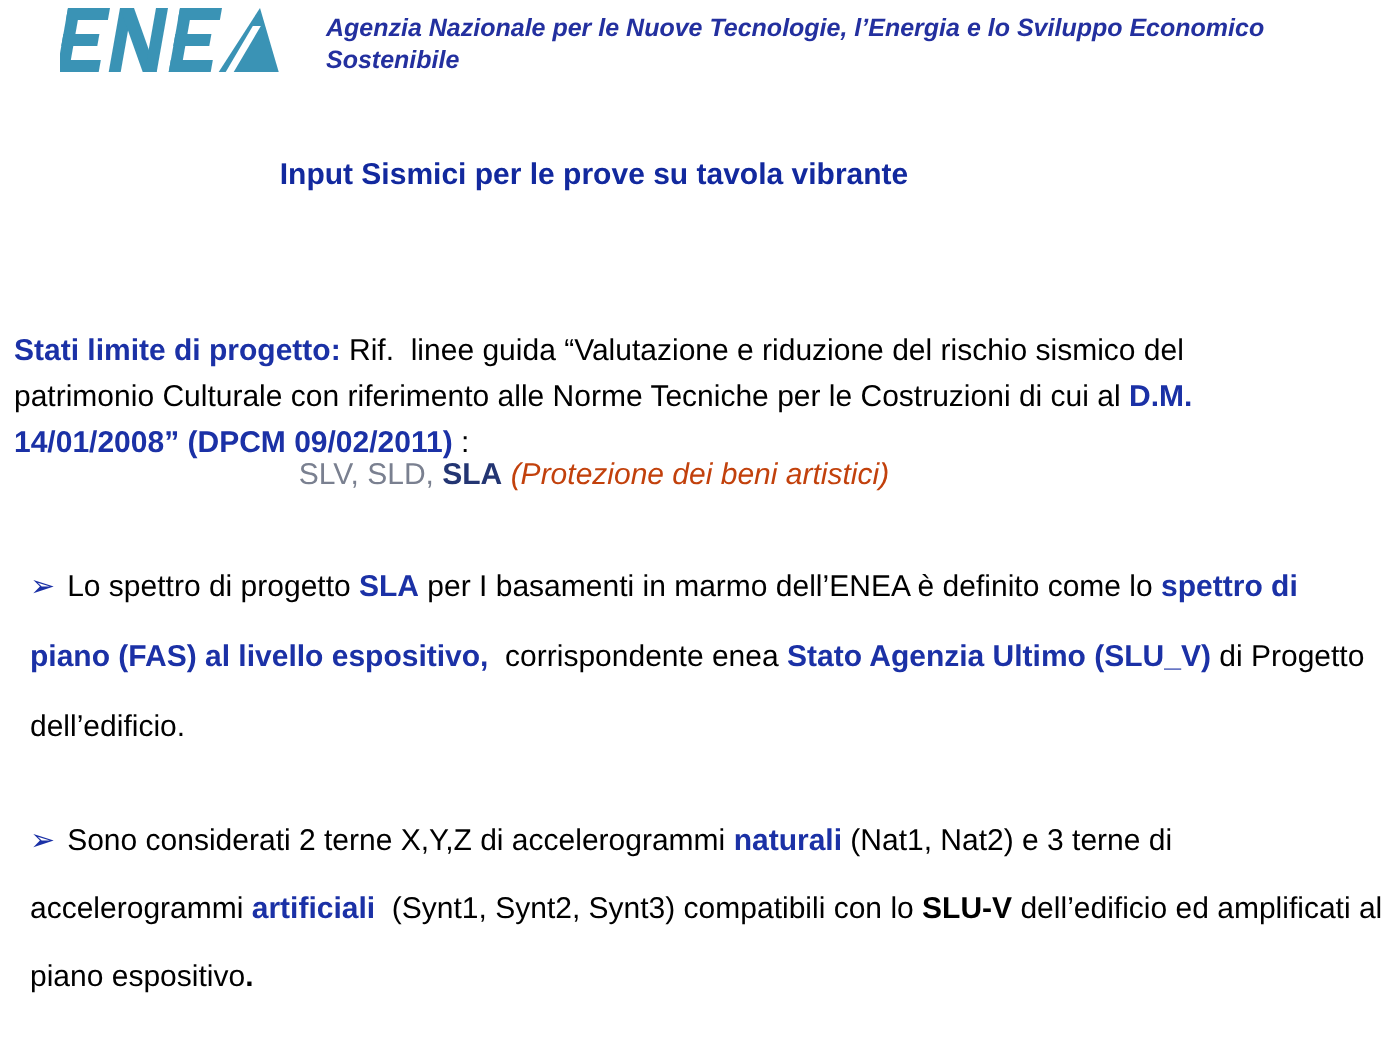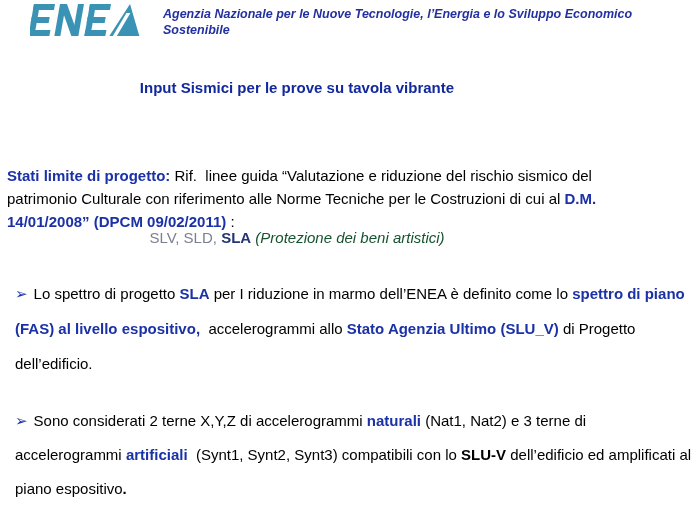--- a/index.html
+++ b/index.html
@@ -51,21 +51,21 @@
   .bullet-1 { top: 261px; }
   .bullet-2 { top: 389px; line-height: 34px; }
 
   .email {
     position: absolute; right: 7px; top: 494px;
     font-size: 11px; font-weight: bold; color: #000000;
   }
 
   
   .nb { color: #1b31a6; font-weight: bold; }   
-  .ni { color: #14532d; font-style: italic; }  
+  .ni { color: #c2410c; font-style: italic; }  
   .g  { color: #7a8090; }                      
   .db { color: #233572; font-weight: bold; }   
   .kb { color: #000000; font-weight: bold; margin-top: 36px; }   
   .arrow { color: #1b31a6; margin-right: 6px; }
 </style>
 </head>
 <body>
 
 <div class="slide">
 
@@ -92,18 +92,18 @@
   </svg>
 
   <div class="agency">Agenzia Nazionale per le Nuove Tecnologie, l’Energia e lo Sviluppo Economico Sostenibile</div>
 
   <div class="title">Input Sismici per le prove su tavola vibrante</div>
 
   <p class="intro"><span class="nb">Stati limite di progetto:</span><span> Rif.  linee guida “Valutazione e riduzione del rischio sismico del patrimonio Culturale con riferimento alle Norme Tecniche per le Costruzioni di cui al </span><span class="nb">D.M. 14/01/2008” (DPCM 09/02/2011)</span><span> :</span></p>
 
   <p class="slvline"><span class="g">SLV, SLD, </span><span class="db">SLA</span><span> </span><span class="ni">(Protezione dei beni artistici)</span></p>
 
-  <p class="bullet bullet-1"><span class="arrow">➢</span><span>Lo spettro di progetto </span><span class="nb">SLA</span><span> per I riduzione in marmo dell’ENEA è definito come lo </span><span class="nb">spettro di piano (FAS) al livello espositivo,</span><span>  accelerogrammi allo </span><span class="nb">Stato Agenzia Ultimo (SLU_V)</span><span> di Progetto dell’edificio.</span></p>
+  <p class="bullet bullet-1"><span class="arrow">➢</span><span>Lo spettro di progetto </span><span class="nb">SLA</span><span> per I basamenti in marmo dell’ENEA è definito come lo </span><span class="nb">spettro di piano (FAS) al livello espositivo,</span><span>  corrispondente enea </span><span class="nb">Stato Agenzia Ultimo (SLU_V)</span><span> di Progetto dell’edificio.</span></p>
 
   <p class="bullet bullet-2"><span class="arrow">➢</span><span>Sono considerati 2 terne X,Y,Z di accelerogrammi </span><span class="nb">naturali</span><span> (Nat1, Nat2) e 3 terne di accelerogrammi </span><span class="nb">artificiali</span><span>  (Synt1, Synt2, Synt3) compatibili con lo </span><span class="kb">SLU-V</span><span> dell’edificio ed amplificati al piano espositivo</span><span class="kb">.</span></p>
 
 
 </div>
 
 </body></html>

